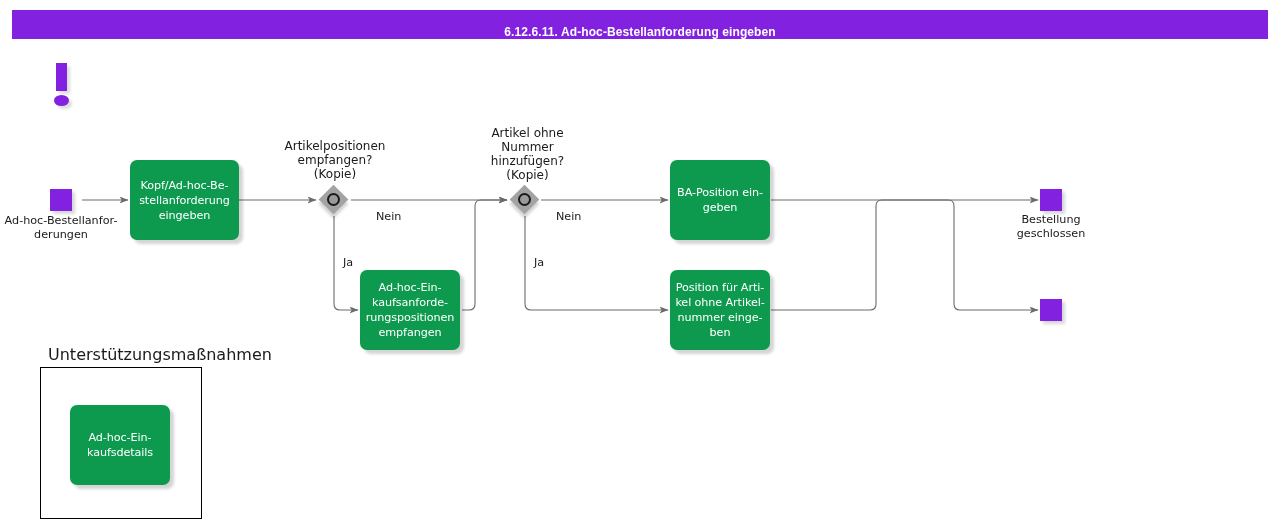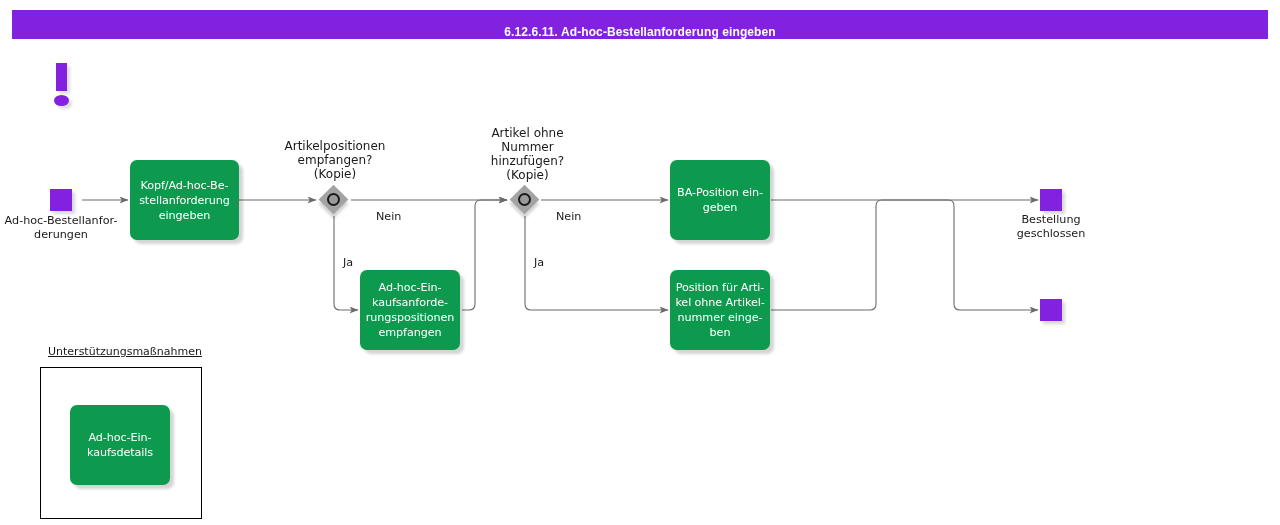--- a/index.html
+++ b/index.html
@@ -161,25 +161,24 @@
 
   
   .group-box {
     position: absolute;
     border: 1px solid #000000;
     background: #ffffff;
     box-sizing: border-box;
   }
   .group-title {
     position: absolute;
-    font-size: 11px;
+    font-size: 16px;
     color: #1a1a1a;
     font-family: "DejaVu Sans", sans-serif;
     white-space: nowrap;
-    text-decoration: underline;
   }
 </style>
 </head>
 <body>
 
 <div id="canvas">
 
   <div class="title-bar">
     <span class="title-text">6.12.6.11. Ad-hoc-Bestellanforderung eingeben</span>
   </div>

